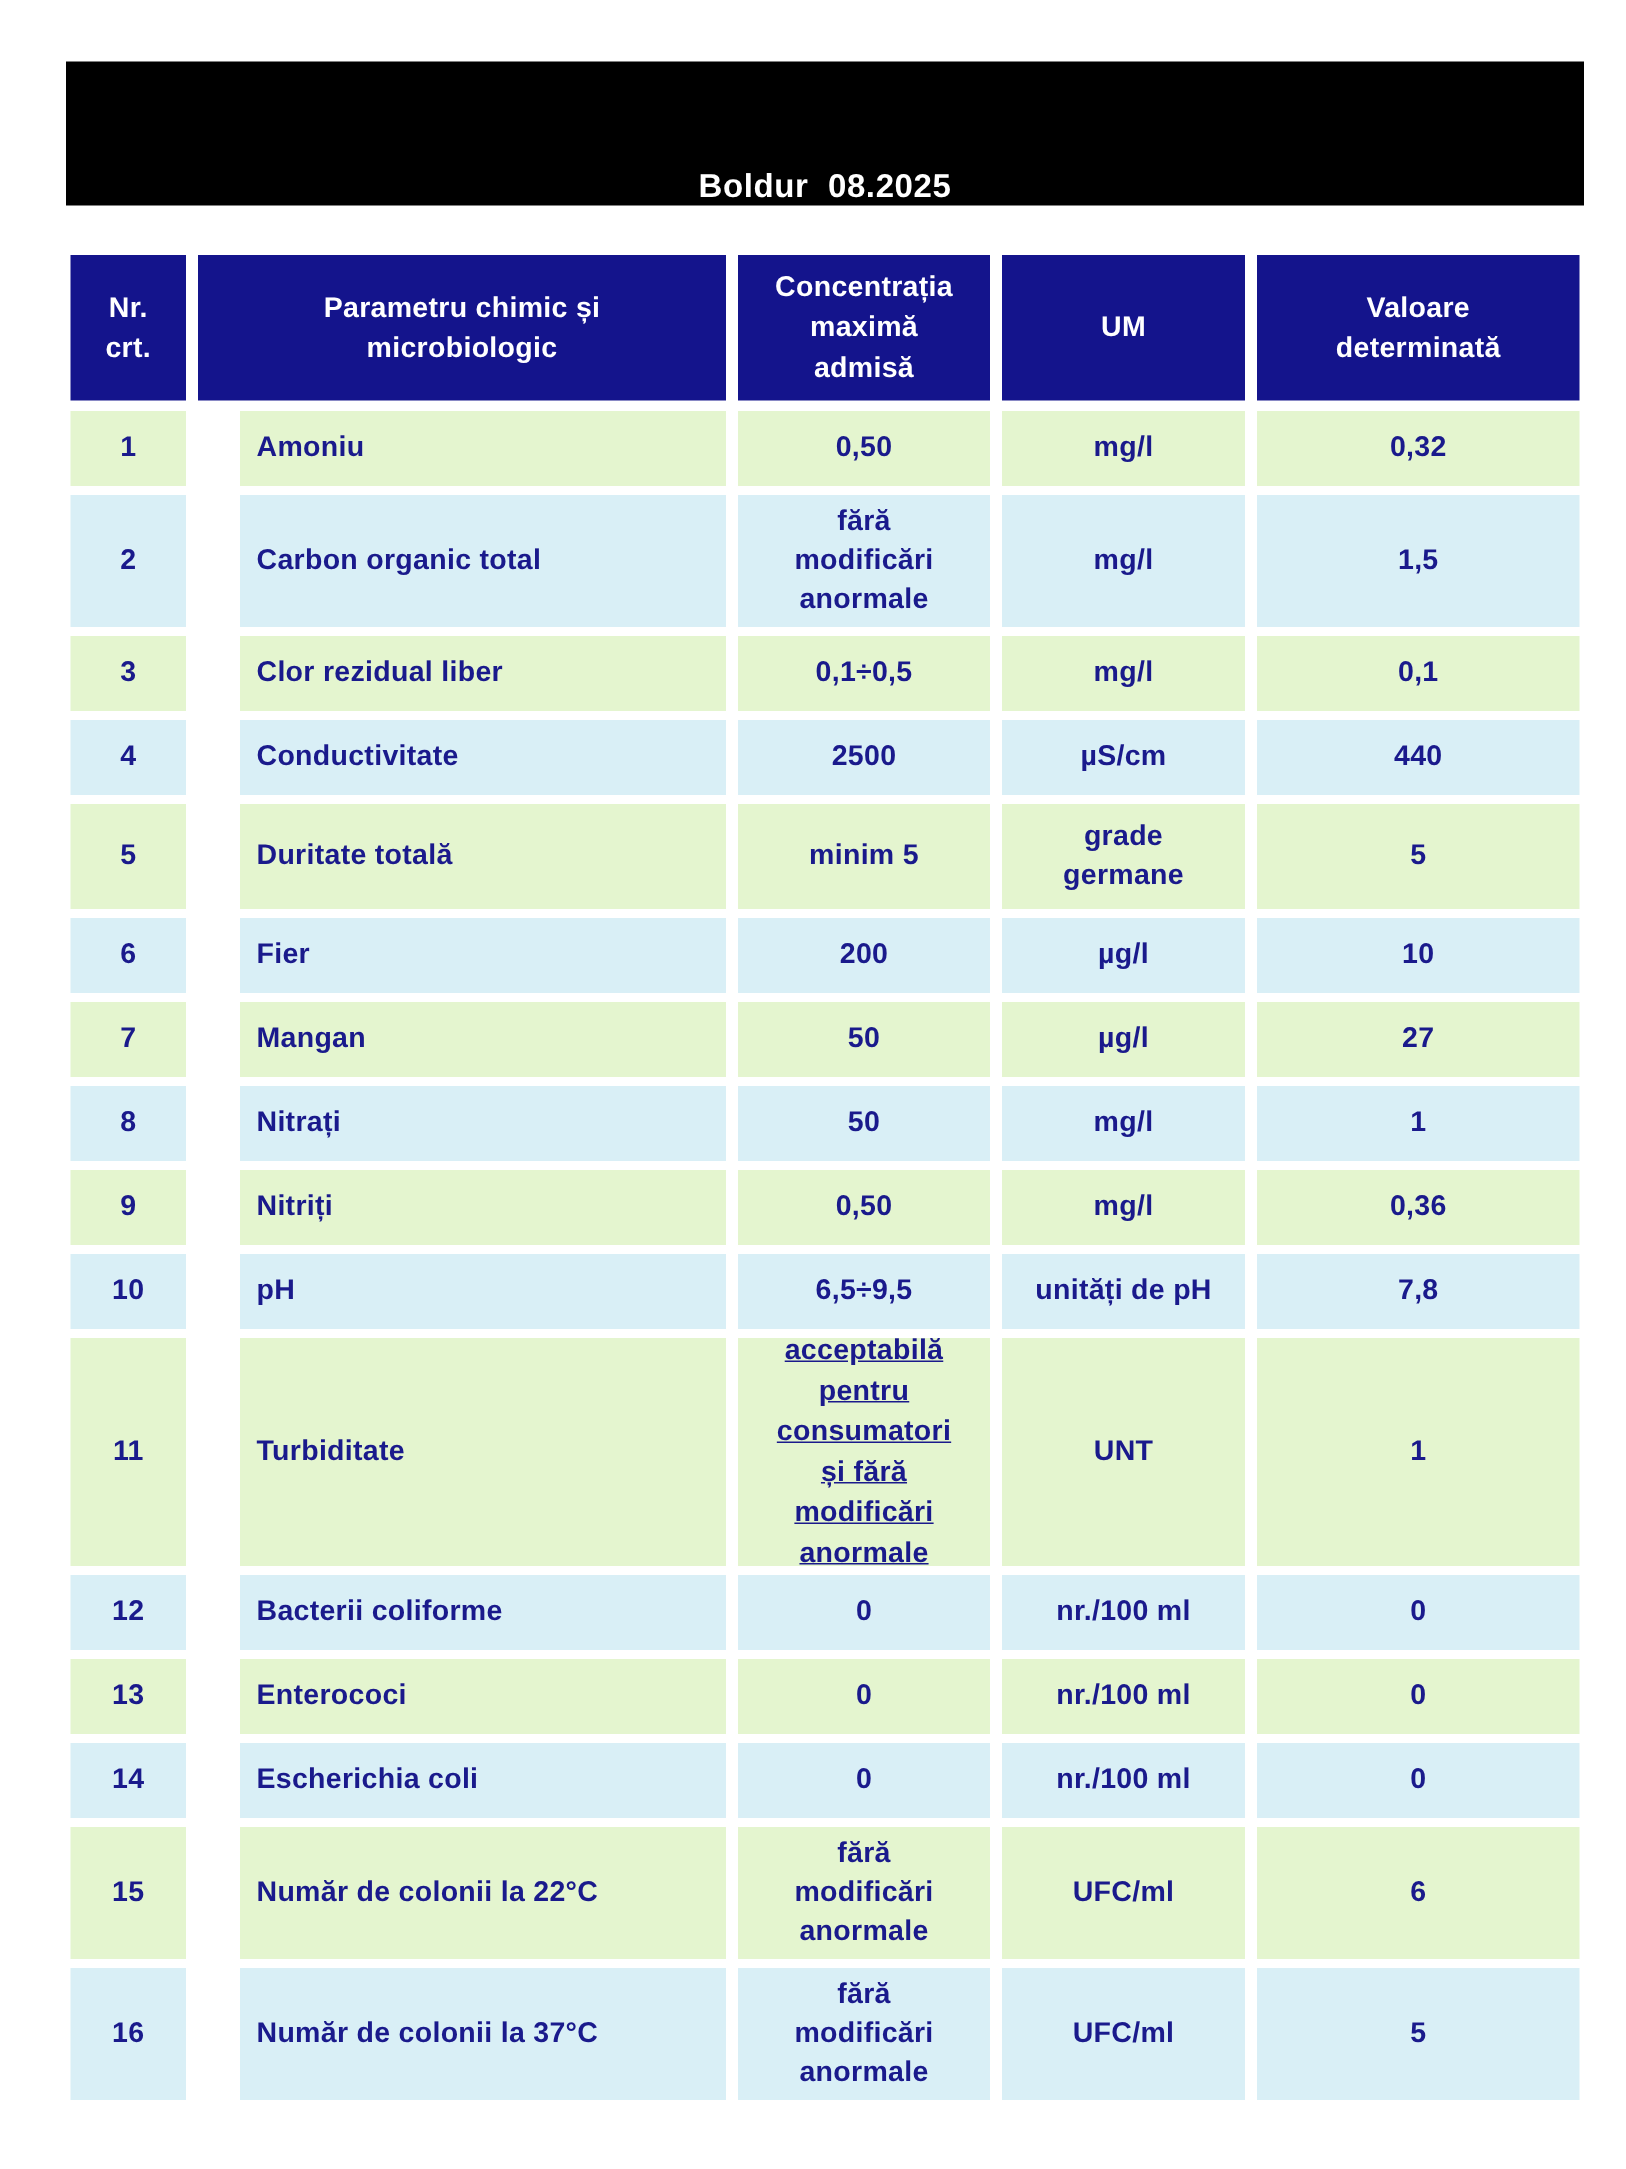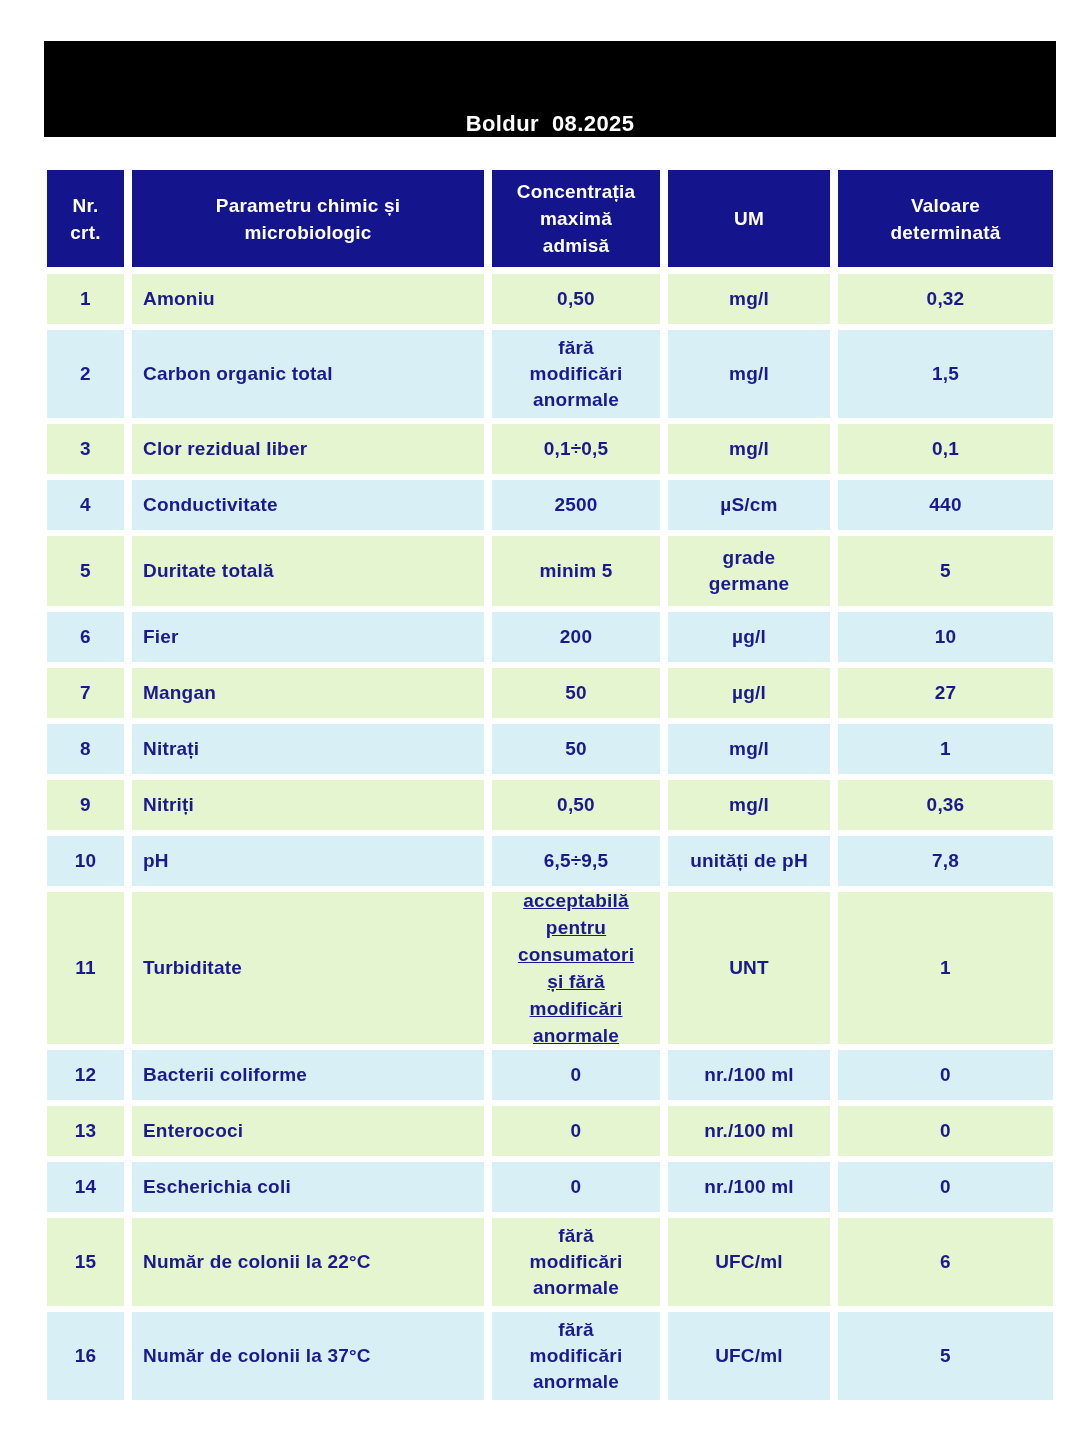--- a/index.html
+++ b/index.html
@@ -43,21 +43,21 @@
     white-space: pre-line;
     font-size: 19px; font-weight: 700;
     color: #1a1a8c;
     line-height: 26px;
     letter-spacing: 0.2px;
   }
   .header-row .cell {
     background: #14148c; color: #ffffff;
     line-height: 27px; font-size: 19px;
   }
-  .param-cell { justify-content: flex-start; text-align: left; padding-left: 11px; }
+  .param-cell { justify-content: flex-start; text-align: left; padding-left: 11px; margin-left: 28px; }
   .row-green .cell { background: #e4f5cf; }
   .row-blue  .cell { background: #d9eff6; }
 </style>
 </head>
 <body>
 
 <div class="banner">
   <div class="banner-title">Boldur  08.2025</div>
 </div>
 

